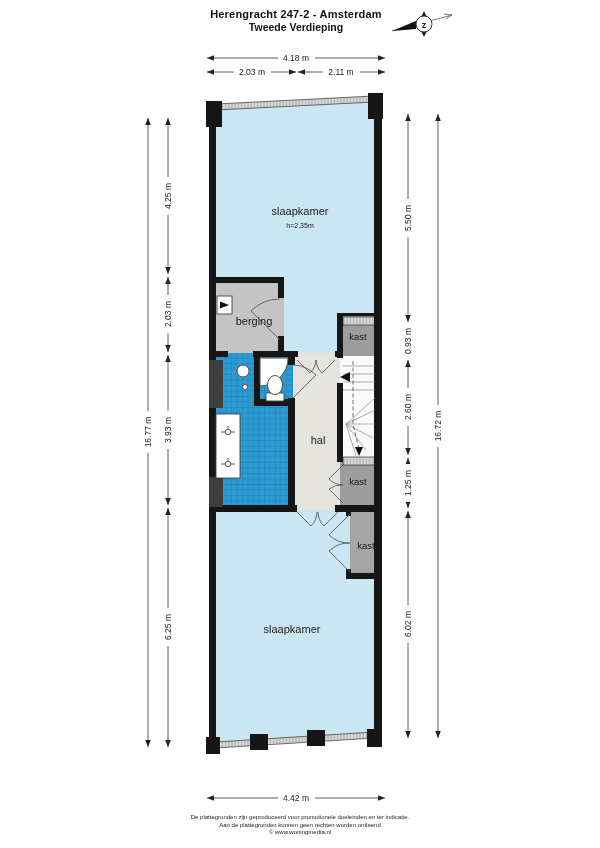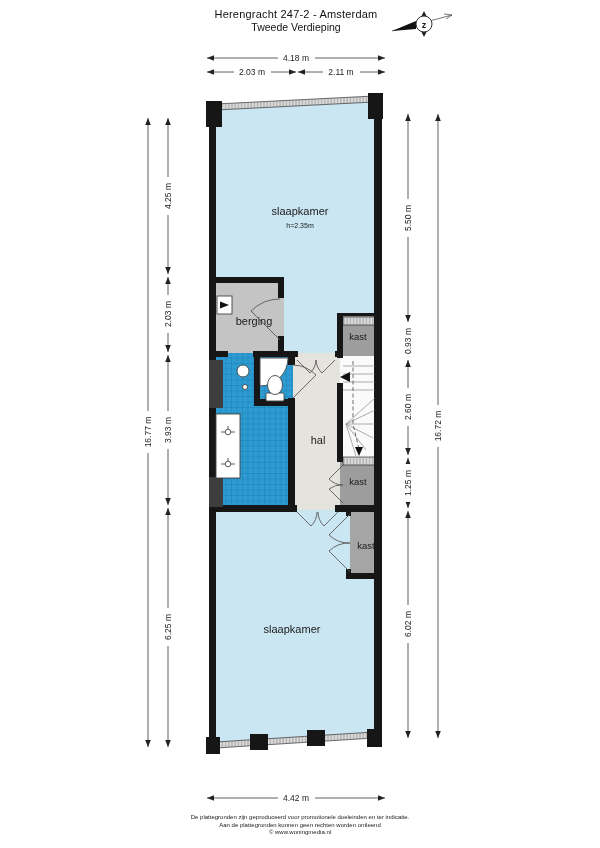--- a/index.html
+++ b/index.html
@@ -1,20 +1,20 @@
 <!DOCTYPE html>
 <html><head>
 <meta charset="utf-8">
 <style>
   html,body{margin:0;padding:0;background:#ffffff;}
   .page{position:relative;width:600px;height:848px;background:#fff;overflow:hidden;
         font-family:"Liberation Sans", sans-serif;}
   .hdr{position:absolute;left:0;right:8px;text-align:center;color:#111;}
-  .hdr.t1{top:8px;font-size:11px;font-weight:normal;letter-spacing:.2px;}
-  .hdr.t2{top:21px;font-size:10.5px;font-weight:normal;}
+  .hdr.t1{top:8px;font-size:11px;font-weight:bold;letter-spacing:.2px;}
+  .hdr.t2{top:21px;font-size:10.5px;font-weight:bold;}
   .ftr{position:absolute;left:0;right:0;text-align:center;color:#222;font-size:6px;line-height:7.5px;}
   .ftr.f1{top:814px;} .ftr.f2{top:821.5px;} .ftr.f3{top:829px;}
   svg{position:absolute;left:0;top:0;}
   svg text{font-family:"Liberation Sans", sans-serif;fill:#1a1a1a;}
   .dimtxt{font-size:8.5px;}
   .room-lbl{font-size:11px;}
   .room-sub{font-size:7px;}
   .kast-lbl{font-size:9.5px;}
   .compass-z{font-size:9px;font-weight:bold;}
   .dimline{stroke:#2b2b2b;stroke-width:0.75;fill:none;}

